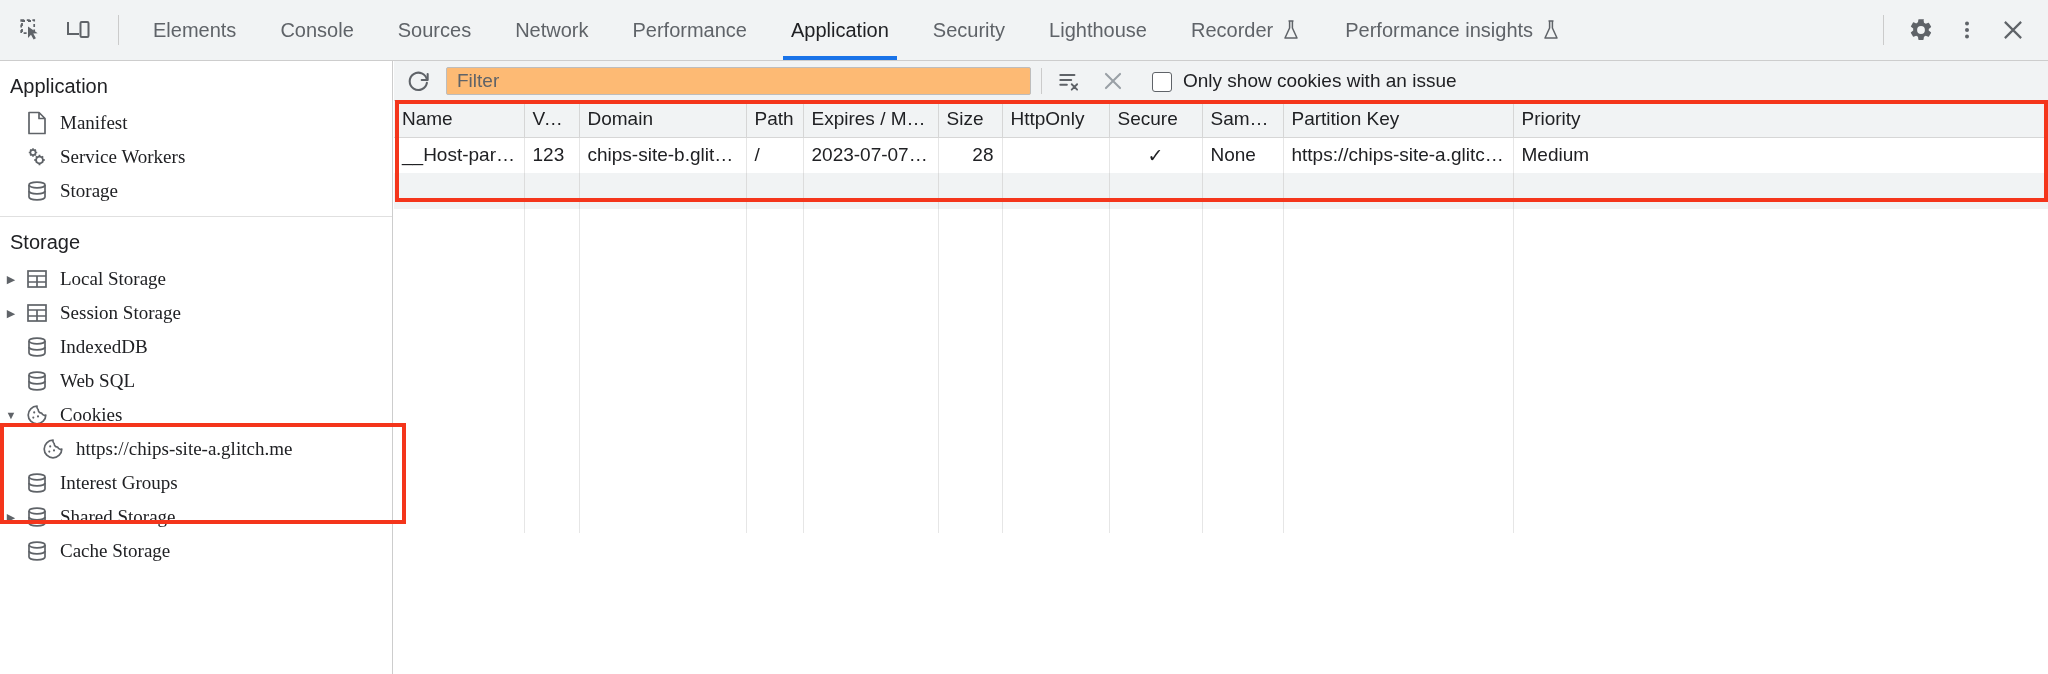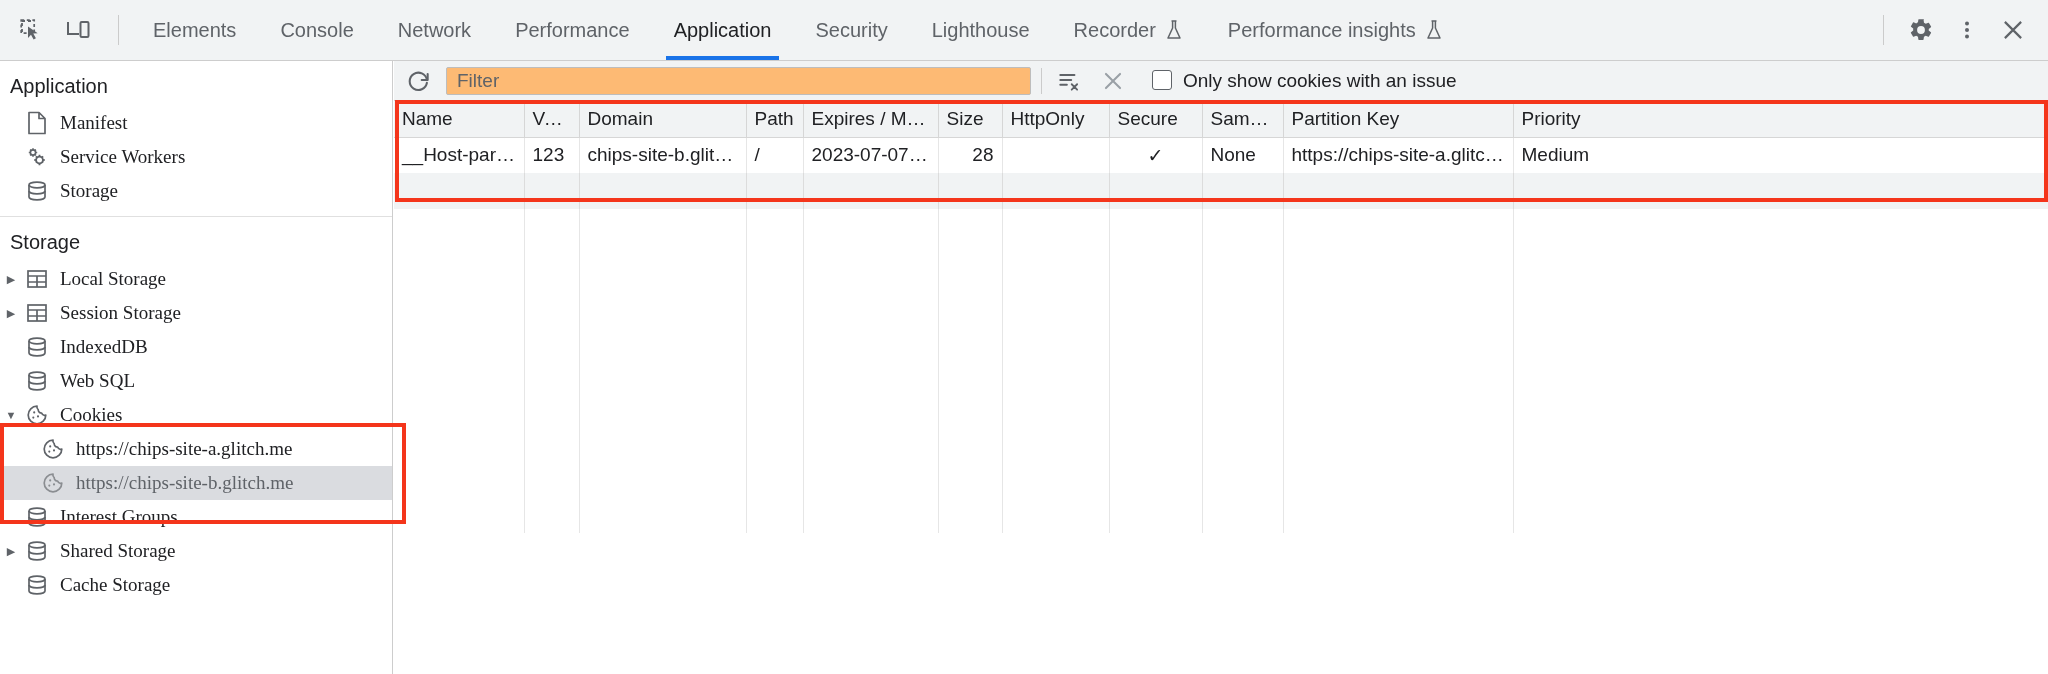--- a/index.html
+++ b/index.html
@@ -106,21 +106,21 @@
     height: 28px;
     background: #fdba74;
     border: 1px solid #bdbdbd;
     border-radius: 2px;
     display: flex; align-items: center;
     padding: 0 10px;
     font-size: 19px; color: #5f6368;
   }
   .fb-sep { width: 1px; height: 26px; background: #cbcbcb; flex: 0 0 1px; }
   .cb-wrap {
-    display: flex; align-items: flex-start; gap: 11px;
+    display: flex; align-items: flex-end; gap: 11px;
     font-size: 19px; color: #202124;
     white-space: nowrap;
     padding-left: 12px;
   }
   .cb-box {
     width: 20px; height: 20px;
     border: 1.5px solid #5f6368; border-radius: 3px;
     background: #fff; flex: 0 0 20px;
   }
 
@@ -197,20 +197,23 @@
     </div>
 
     <div class="tabs">
       <div class="tab">
         <span>Elements</span>
       </div>
       <div class="tab">
         <span>Console</span>
       </div>
       <div class="tab">
+        <span>Sources</span>
+      </div>
+      <div class="tab">
         <span>Network</span>
       </div>
       <div class="tab">
         <span>Performance</span>
       </div>
       <div class="tab active">
         <span>Application</span>
       </div>
       <div class="tab">
         <span>Security</span>
@@ -379,31 +382,20 @@
         <svg width="24" height="24" viewBox="0 0 24 24">
           <path d="M12 3.2a8.8 8.8 0 1 0 8.8 8.8 3.3 3.3 0 0 1-4.2-2 3.3 3.3 0 0 1-3.4-3.4 3.4 3.4 0 0 1-1.2-3.4z" fill="none" stroke="#5f6368" stroke-width="1.7" stroke-linejoin="round"></path>
           <circle cx="9.2" cy="9.4" r="1.05" fill="#5f6368"></circle>
           <circle cx="13" cy="13.4" r="1.05" fill="#5f6368"></circle>
           <circle cx="8.3" cy="14.6" r="1.05" fill="#5f6368"></circle>
         </svg>
       </span>
       <span class="sb-label">https://chips-site-a.glitch.me</span>
     </div>
 
-    <div class="sb-item selected" style="padding-left:38px;">
-      <span class="sb-ico">
-        <svg width="24" height="24" viewBox="0 0 24 24">
-          <path d="M12 3.2a8.8 8.8 0 1 0 8.8 8.8 3.3 3.3 0 0 1-4.2-2 3.3 3.3 0 0 1-3.4-3.4 3.4 3.4 0 0 1-1.2-3.4z" fill="none" stroke="#8a8d91" stroke-width="1.7" stroke-linejoin="round"></path>
-          <circle cx="9.2" cy="9.4" r="1.05" fill="#8a8d91"></circle>
-          <circle cx="13" cy="13.4" r="1.05" fill="#8a8d91"></circle>
-          <circle cx="8.3" cy="14.6" r="1.05" fill="#8a8d91"></circle>
-        </svg>
-      </span>
-      <span class="sb-label">https://chips-site-b.glitch.me</span>
-    </div>
 
 
     <div class="sb-item">
       <span class="sb-tri"></span>
       <span class="sb-ico">
         <svg width="24" height="24" viewBox="0 0 24 24">
           <g fill="none" stroke="#5f6368" stroke-width="1.7">
             <ellipse cx="12" cy="6" rx="8" ry="2.8"></ellipse>
             <path d="M4 6v12c0 1.55 3.58 2.8 8 2.8s8-1.25 8-2.8V6"></path>
             <path d="M4 12c0 1.55 3.58 2.8 8 2.8s8-1.25 8-2.8"></path>

